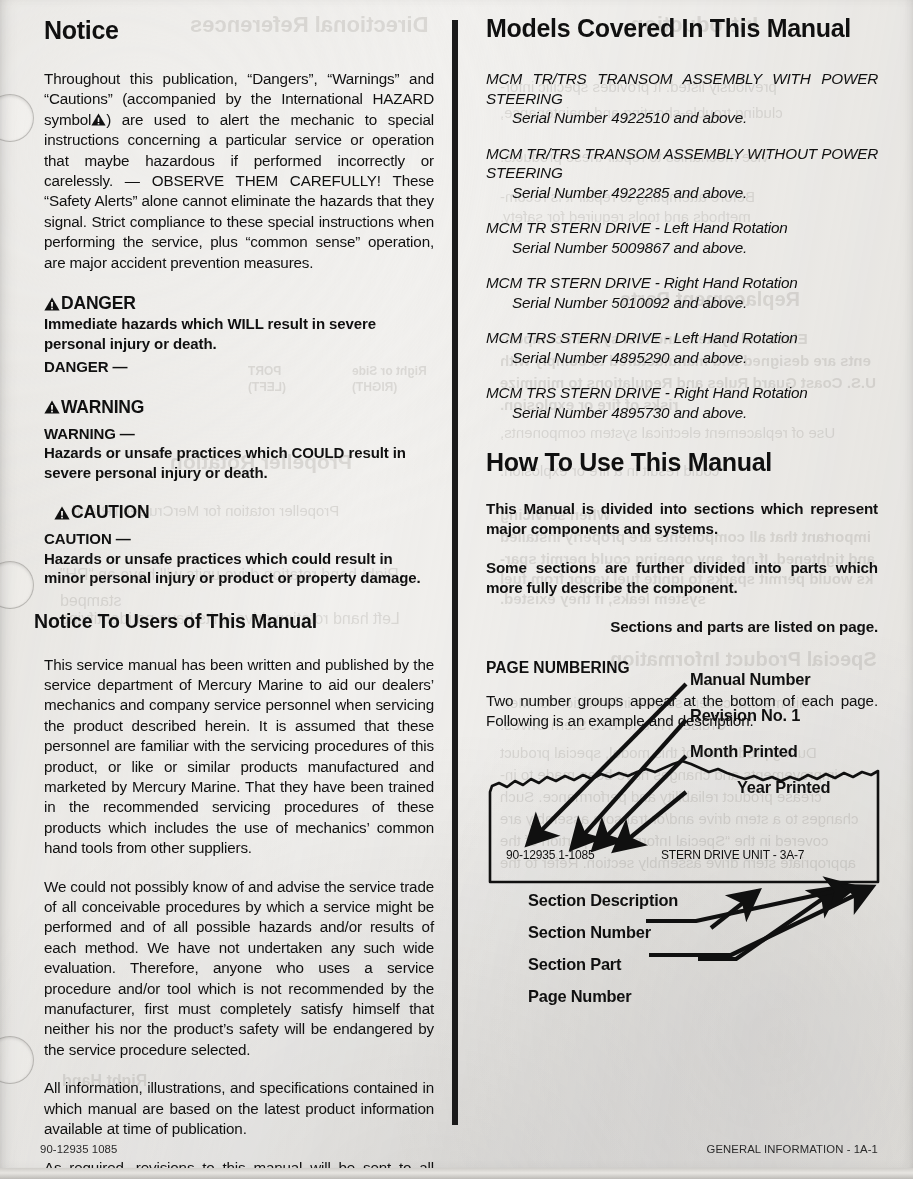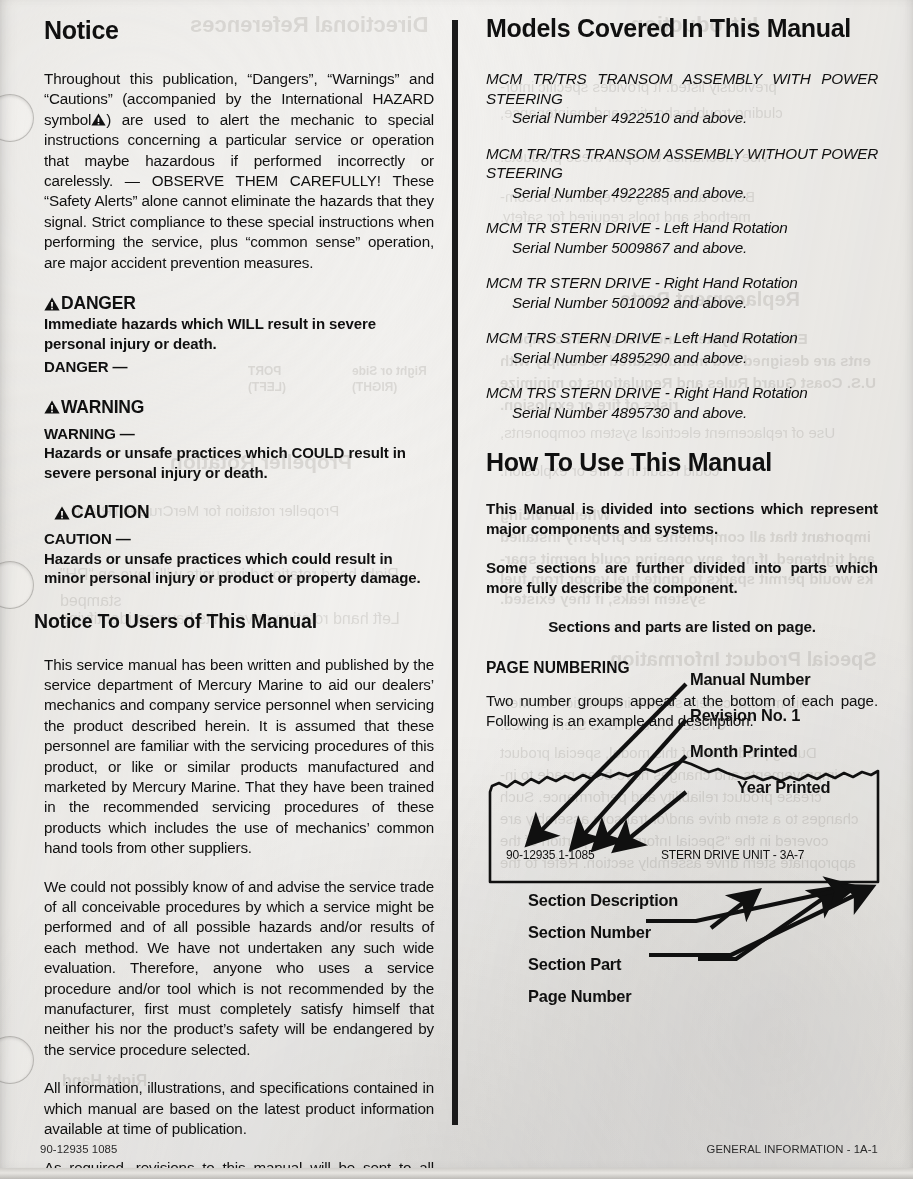--- a/index.html
+++ b/index.html
@@ -91,21 +91,21 @@
     letter-spacing: -0.2px;
     margin: 0;
   }
   p.body {
     font-size: 15.2px;
     line-height: 20.4px;
     margin: 0;
     text-align: justify;
     letter-spacing: -0.15px;
   }
-  p.body.nj { text-align: center; }
+  p.body.nj { text-align: right; }
 
   
   .alert-head {
     display: flex;
     align-items: center;
     gap: 1px;
     font-size: 17.5px;
     font-weight: bold;
     letter-spacing: -0.2px;
   }

